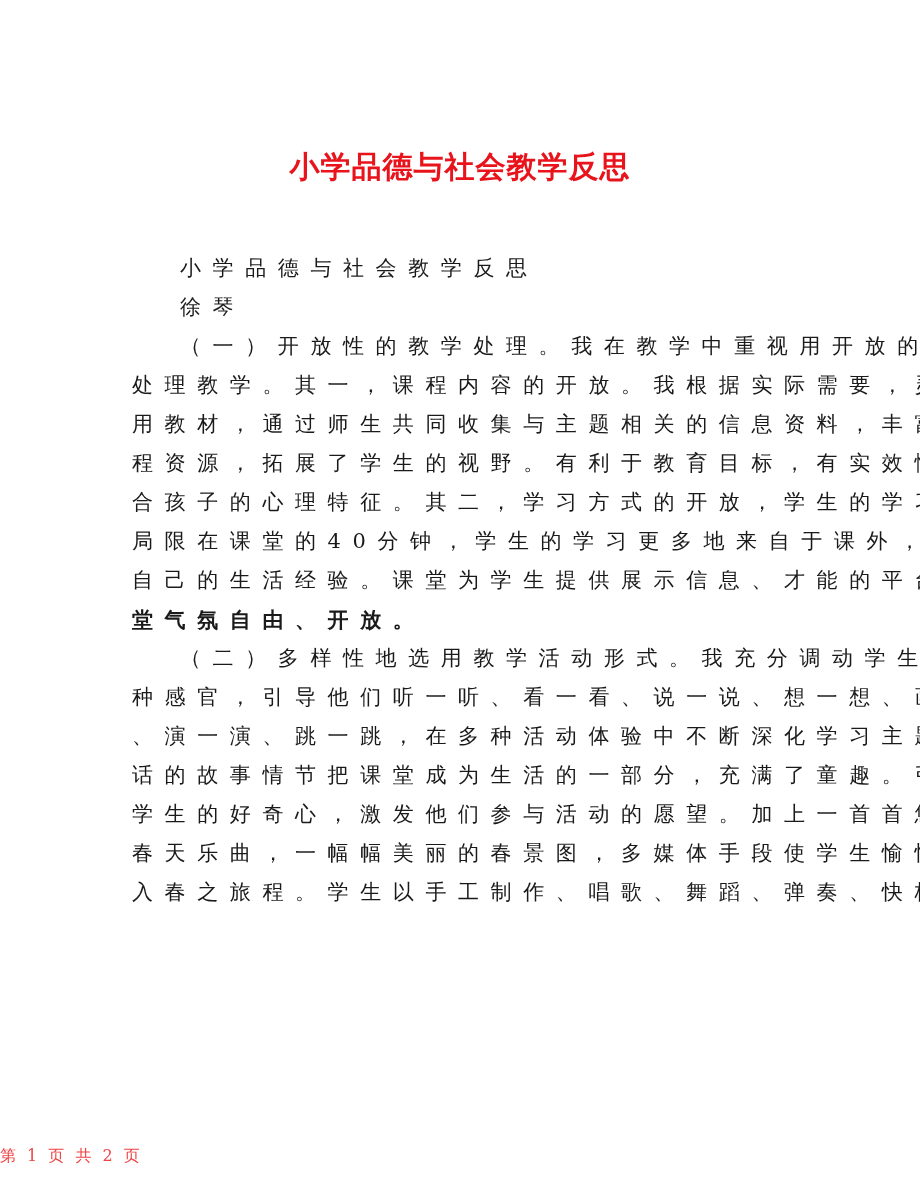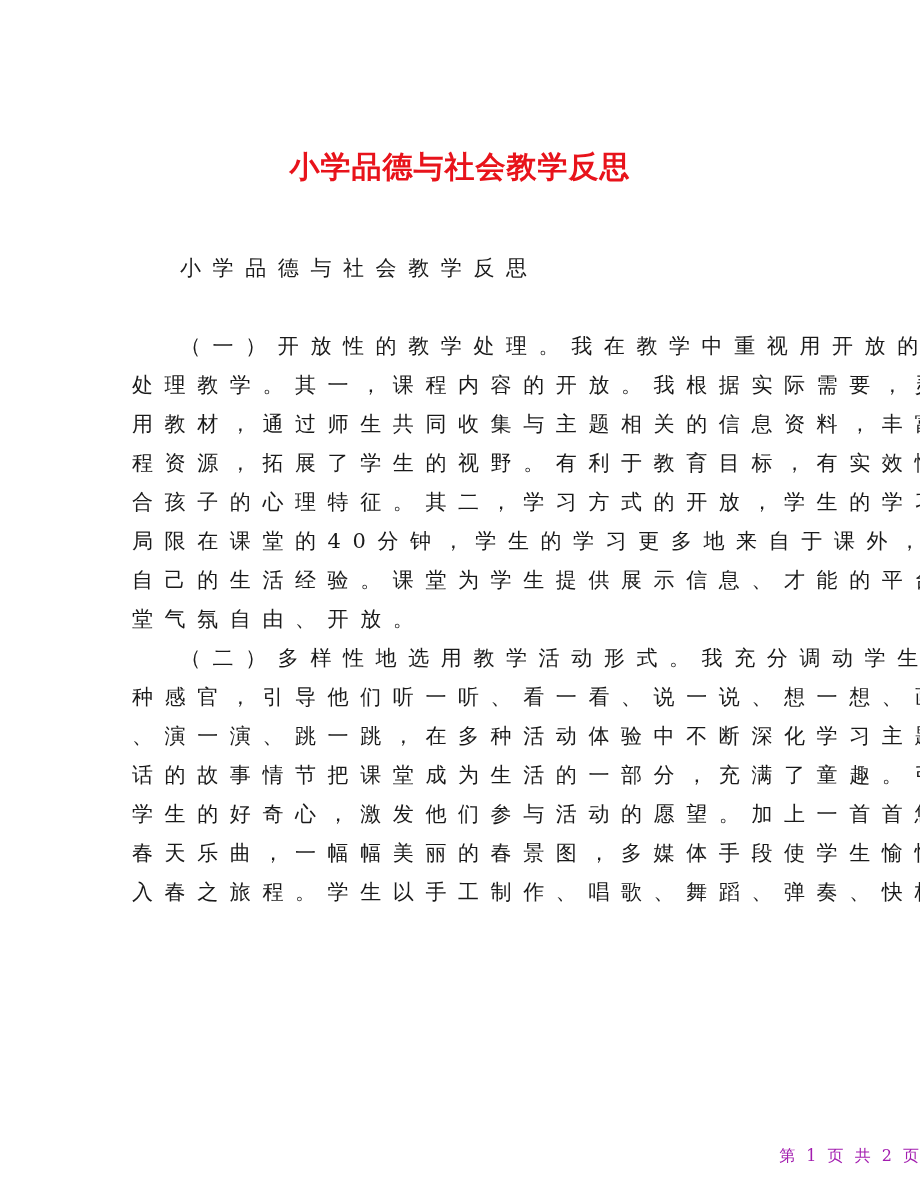--- a/index.html
+++ b/index.html
@@ -5,39 +5,40 @@
   html, body { margin: 0; padding: 0; background: #ffffff; }
   body { width: 920px; height: 1191px; position: relative; overflow: hidden;
          font-family: "DejaVu Serif", "Liberation Serif", serif; color: #1a1a1a; }
   .page { position: absolute; left: 0; top: 0; width: 920px; height: 1191px; margin-top: 33px; }
   .doc-title { position: absolute; left: 0; width: 920px; top: 112px; text-align: center;
                font-family: "DejaVu Sans", "Liberation Sans", sans-serif; font-weight: bold;
                font-size: 30px; color: #e8131b; letter-spacing: 1px; line-height: 44px; }
   .line { position: absolute; left: 132px; width: 660px; font-size: 21px; line-height: 39px;
           letter-spacing: 11.6px; white-space: nowrap; }
   .line.indent { left: 180px; }
-  .footer { position: absolute; left: 0; width: 920px; top: 1113px; text-align: right;
-            font-size: 16px; color: #a21caf; word-spacing: 4px; letter-spacing: 1px; }
+  .footer { position: absolute; left: 0; width: 920px; top: 1113px; text-align: left;
+            font-size: 16px; color: #ef4444; word-spacing: 4px; letter-spacing: 1px; }
 </style>
 </head>
 <body>
 
 <div class="page">
   <div class="doc-title">小学品德与社会教学反思</div>
 
   <div class="line indent" style="top:216px;">小学品德与社会教学反思</div>
+  <div class="line indent" style="top:255px;">徐琴</div>
 
   <div class="line indent" style="top:294px;">（一）开放性的教学处理。我在教学中重视用开放的视觉</div>
   <div class="line" style="top:333px;">处理教学。其一，课程内容的开放。我根据实际需要，灵活运</div>
   <div class="line" style="top:372px;">用教材，通过师生共同收集与主题相关的信息资料，丰富了课</div>
   <div class="line" style="top:411px;">程资源，拓展了学生的视野。有利于教育目标，有实效性，符</div>
   <div class="line" style="top:450px;">合孩子的心理特征。其二，学习方式的开放，学生的学习没有</div>
   <div class="line" style="top:489px;">局限在课堂的40分钟，学生的学习更多地来自于课外，来自于</div>
   <div class="line" style="top:528px;">自己的生活经验。课堂为学生提供展示信息、才能的平台，课</div>
-  <div class="line" style="top:567px;">堂气氛自由、开放。</div>
+  <div class="line" style="top:567px;font-weight:bold;">堂气氛自由、开放。</div>
 
   <div class="line indent" style="top:606px;">（二）多样性地选用教学活动形式。我充分调动学生的各</div>
   <div class="line" style="top:645px;">种感官，引导他们听一听、看一看、说一说、想一想、画一画</div>
   <div class="line" style="top:684px;">、演一演、跳一跳，在多种活动体验中不断深化学习主题。童</div>
   <div class="line" style="top:723px;">话的故事情节把课堂成为生活的一部分，充满了童趣。引发了</div>
   <div class="line" style="top:762px;">学生的好奇心，激发他们参与活动的愿望。加上一首首悠扬的</div>
   <div class="line" style="top:801px;">春天乐曲，一幅幅美丽的春景图，多媒体手段使学生愉快地融</div>
   <div class="line" style="top:840px;">入春之旅程。学生以手工制作、唱歌、舞蹈、弹奏、快板、朗</div>
 
   <div class="footer">第 1 页 共 2 页</div>

